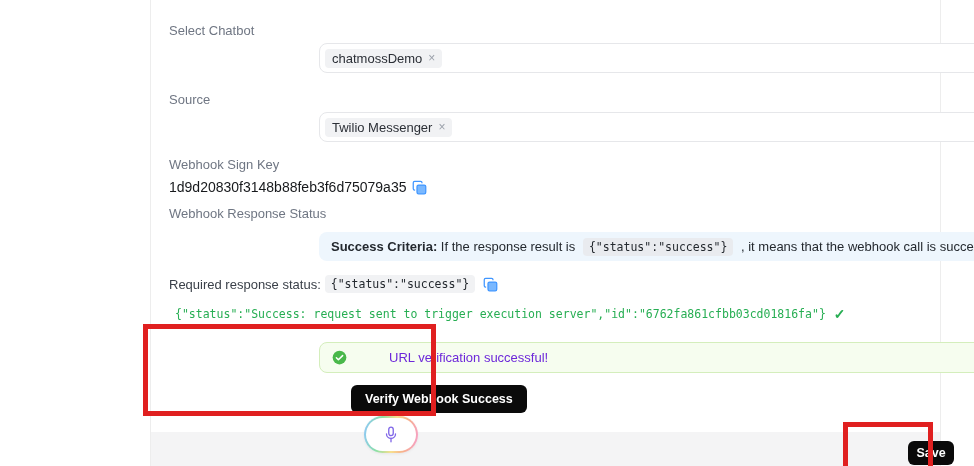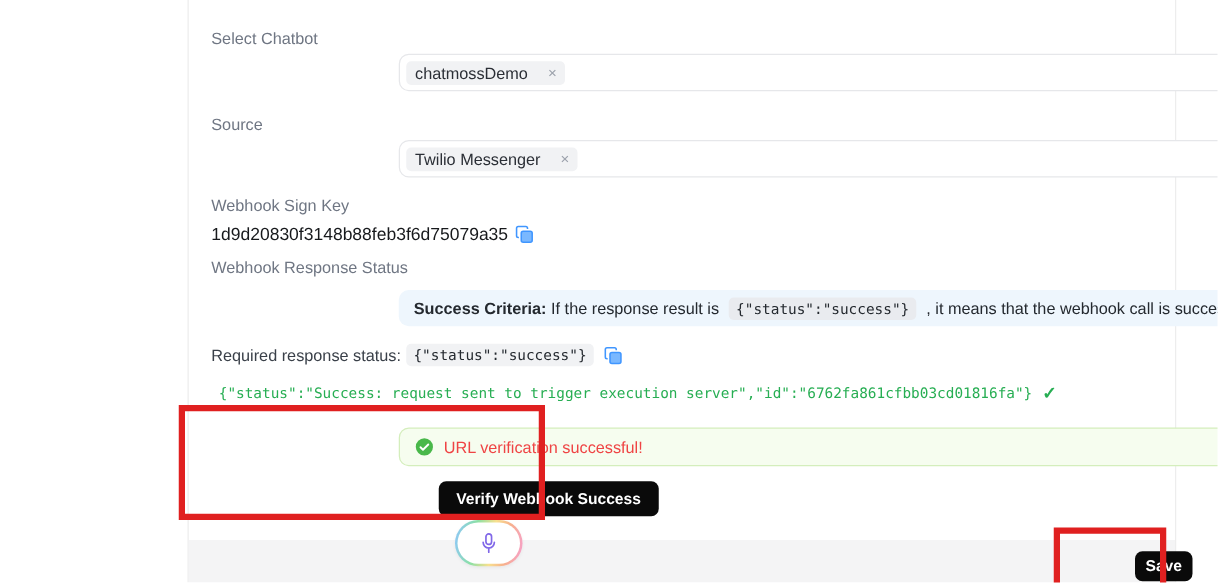--- a/index.html
+++ b/index.html
@@ -11,42 +11,42 @@
                  background:#fff; border-left:1px solid #ededed; border-right:1px solid #ededed; }
 
   .abs { position:absolute; }
 
   .field-label { font-size:13px; color:#6f7683; }
 
   .select-box { position:absolute; left:168px; width:756px; height:30px;
                 border:1px solid #e6e7ea; border-radius:8px; background:#fff;
                 display:flex; align-items:center; padding:0 26px 0 5px; cursor:pointer; }
   .tag { background:#f1f2f4; border-radius:4px; padding:2px 7px; font-size:13px;
-         color:#2b2f36; display:inline-flex; align-items:center; gap:16px; }
+         color:#2b2f36; display:inline-flex; align-items:center; gap:6px; }
   .tag .x { color:#9aa0aa; font-size:12px; cursor:pointer; line-height:1; }
 
   .key-value { font-size:14px; color:#17191c; display:flex; align-items:center; gap:6px; }
 
   .info-box { position:absolute; left:168px; top:232px; background:#eef6fd; border-radius:8px;
               padding:7px 12px; font-size:13px; color:#24292f; white-space:nowrap; }
   .info-box b { font-weight:bold; }
   .code-chip { font-family:"DejaVu Sans Mono", monospace; font-size:11.5px; background:#e9ebef;
                border-radius:4px; padding:2px 6px; color:#24292f; margin:0 4px; }
 
   .inline-row { font-size:13px; color:#3a4049; display:flex; align-items:center; }
   .inline-row .code-chip { background:#f1f2f4; }
 
   .resp-green { font-family:"DejaVu Sans Mono", monospace; font-size:11.5px; color:#27ae53;
                 margin-left:6px; white-space:nowrap; }
   .green-check { color:#27ae53; font-size:14px; margin-left:8px; font-weight:bold; }
 
   .success-alert { position:absolute; left:168px; top:342px; width:756px; height:31px;
                    background:#f6fdef; border:1px solid #d4eebc; border-radius:8px;
                    display:flex; align-items:center; padding:0 12px; gap:8px; }
-  .success-alert .txt { font-size:13px; color:#ef4444; }
+  .success-alert .txt { font-size:13px; color:#6d28d9;margin-left:34px; }
 
   .btn-dark { background:#0a0a0a; color:#fff; border:none; border-radius:6px;
               font-family:"Liberation Sans", sans-serif; font-weight:bold; cursor:pointer;margin-left:32px; }
   .verify-btn { position:absolute; left:168px; top:385px; height:28px; padding:0 14px; font-size:12.5px; }
 
   .footer { position:absolute; left:151px; top:432px; width:789px; height:34px; background:#f4f4f5; }
   .save-btn { position:absolute; left:876px; top:441px; width:46px; height:24px; font-size:12.5px; }
 
   .pill-wrap { position:absolute; left:364px; top:416px; padding:2px; border-radius:19px;
                background:linear-gradient(100deg,#8ec5ff 0%,#8be0a6 30%,#f8e08e 55%,#f7b08c 75%,#f69ed0 100%);

